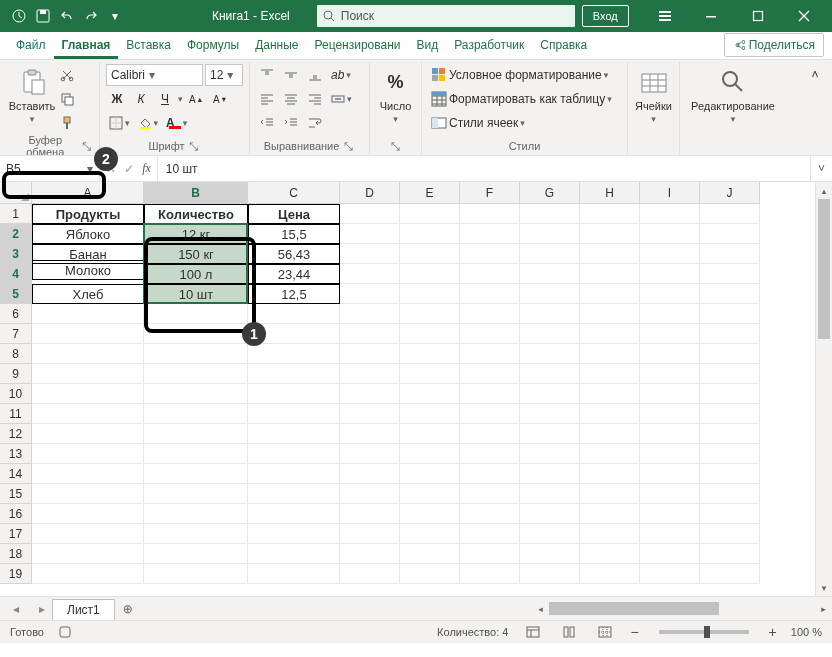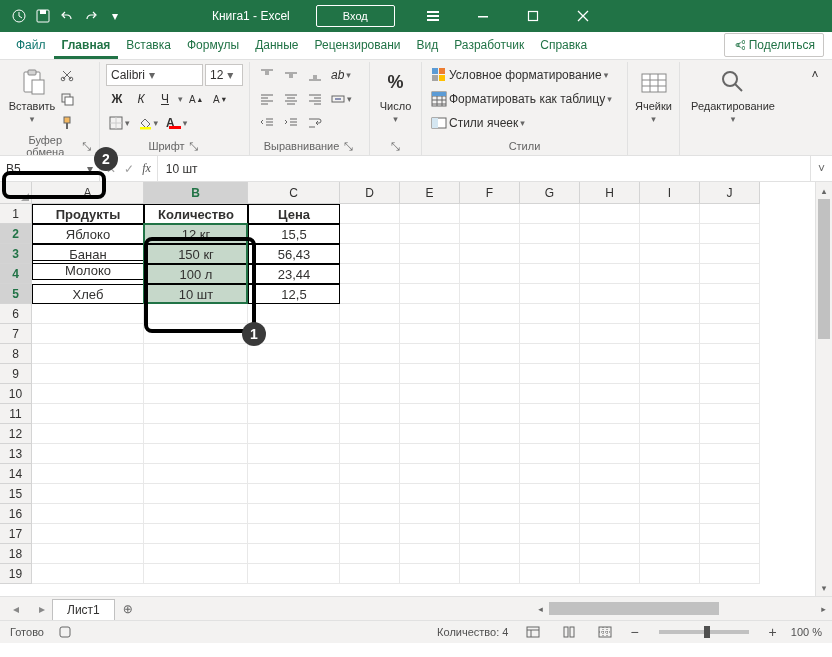--- a/index.html
+++ b/index.html
@@ -2,21 +2,21 @@
 <html><head>
 <meta charset="utf-8">
 <style>
 html,body{margin:0;padding:0;font-family:"Segoe UI",Arial,sans-serif;font-size:12px;color:#323130;background:#fff;width:832px;height:657px;overflow:hidden}
 *{box-sizing:border-box}
 .titlebar{height:32px;background:#217346;color:#fff;display:flex;align-items:center;padding:0 8px;gap:6px}
 .titlebar .qat{display:flex;gap:2px;align-items:center}
 .titlebar .qbtn{width:22px;height:22px;display:flex;align-items:center;justify-content:center;border-radius:2px}
 .titlebar .title{flex:0 0 auto;margin:0 20px 0 80px;font-size:12px}
 .titlebar .search{flex:0 0 260px;height:24px;background:#e8f5ee;border:1px solid #217346;border-radius:2px;display:flex;align-items:center;padding:0 6px;color:#555;gap:6px;margin-right:auto}
-.titlebar .login{height:22px;border:1px solid #fff;border-radius:2px;padding:0 26px;display:flex;align-items:center;font-size:11px;margin-right:10px}
+.titlebar .login{height:22px;border:1px solid #fff;border-radius:2px;padding:0 10px;display:flex;align-items:center;font-size:11px;margin-right:10px}
 .titlebar .wbtn{width:44px;height:32px;display:flex;align-items:center;justify-content:center}
 .ribbon-tabs{height:28px;display:flex;align-items:flex-end;padding:0 8px;gap:0;border-bottom:1px solid #e1e1e1;background:#fff;font-size:12px}
 .ribbon-tabs .tab{padding:6px 8px;height:28px;display:flex;align-items:center;color:#217346;white-space:nowrap}
 .ribbon-tabs .tab.file{color:#0f766e;font-weight:400}
 .ribbon-tabs .tab.active{font-weight:600;color:#217346;border-bottom:3px solid #217346;padding-bottom:3px}
 .ribbon-tabs .spacer{flex:1}
 .ribbon-tabs .sharebtn{height:24px;border:1px solid #c8c6c4;border-radius:2px;padding:0 8px;display:flex;align-items:center;gap:4px;color:#217346;margin-bottom:2px}
 .ribbon{height:96px;background:#f3f2f1;border-bottom:1px solid #e1e1e1;display:flex;padding:2px 6px 0 6px;overflow:hidden}
 .group{display:flex;flex-direction:column;border-right:1px solid #e1e1e1;padding:2px 6px 0 6px;position:relative}
 .group .body{display:flex;gap:4px;flex:1}
@@ -98,20 +98,27 @@
         </svg>
       </div>
     <div class="qbtn">
         <svg width="14" height="14">
           <path d="M3 10a4 4 0 0 1 4-4h4m-2-3 3 3-3 3" fill="none" stroke="#fff" stroke-width="1.2"></path>
         </svg>
       </div>
     <div class="qbtn" style="color:#fff">▾</div>
   </div>
   <div class="title">Книга1 - Excel</div>
+  <div class="search">
+    <svg width="12" height="12">
+        <circle cx="5" cy="5" r="4" fill="none" stroke="#666"></circle>
+        <path d="m8 8 3 3" stroke="#666"></path>
+      </svg>
+    <span>Поиск</span>
+  </div>
   <div class="login">Вход</div>
   <div class="wbtn">
       <svg width="14" height="14">
         <rect x="1" y="2" width="12" height="2" fill="#fff"></rect>
         <rect x="1" y="6" width="12" height="2" fill="#fff"></rect>
         <rect x="1" y="10" width="12" height="2" fill="#fff"></rect>
       </svg>
     </div>
   <div class="wbtn">
       <svg width="12" height="12">

